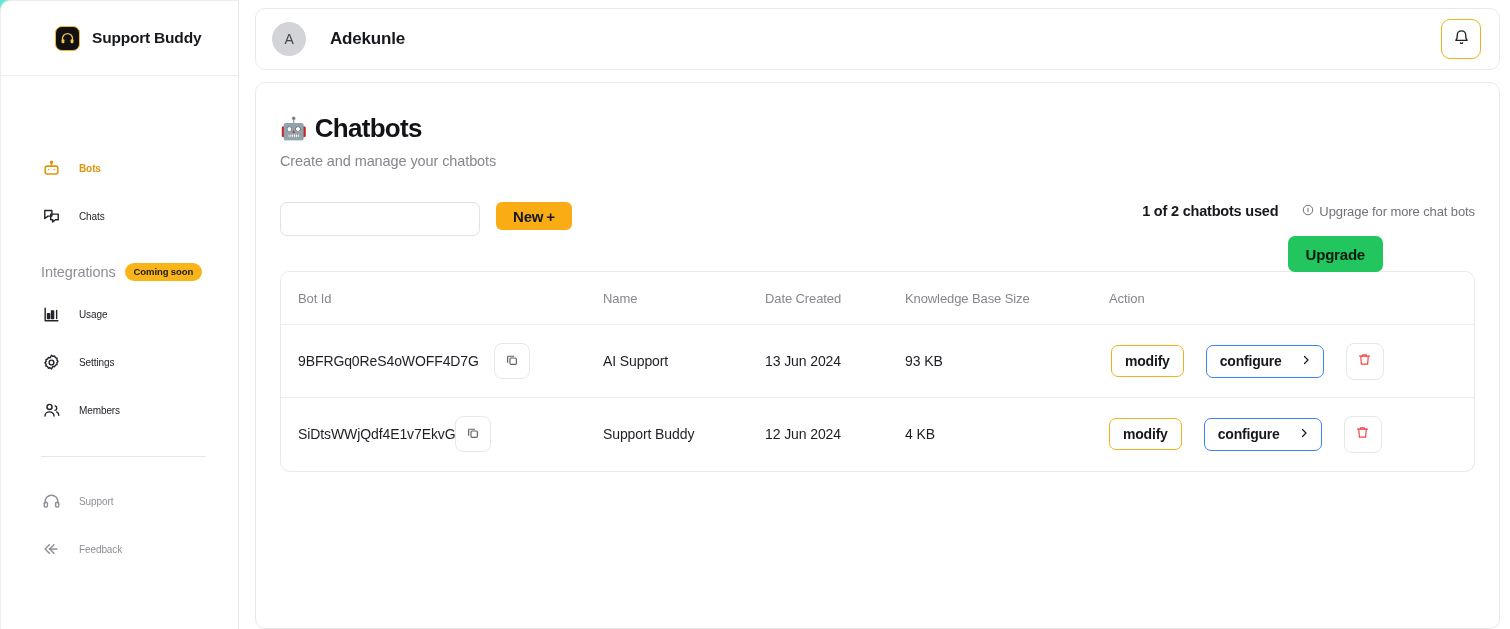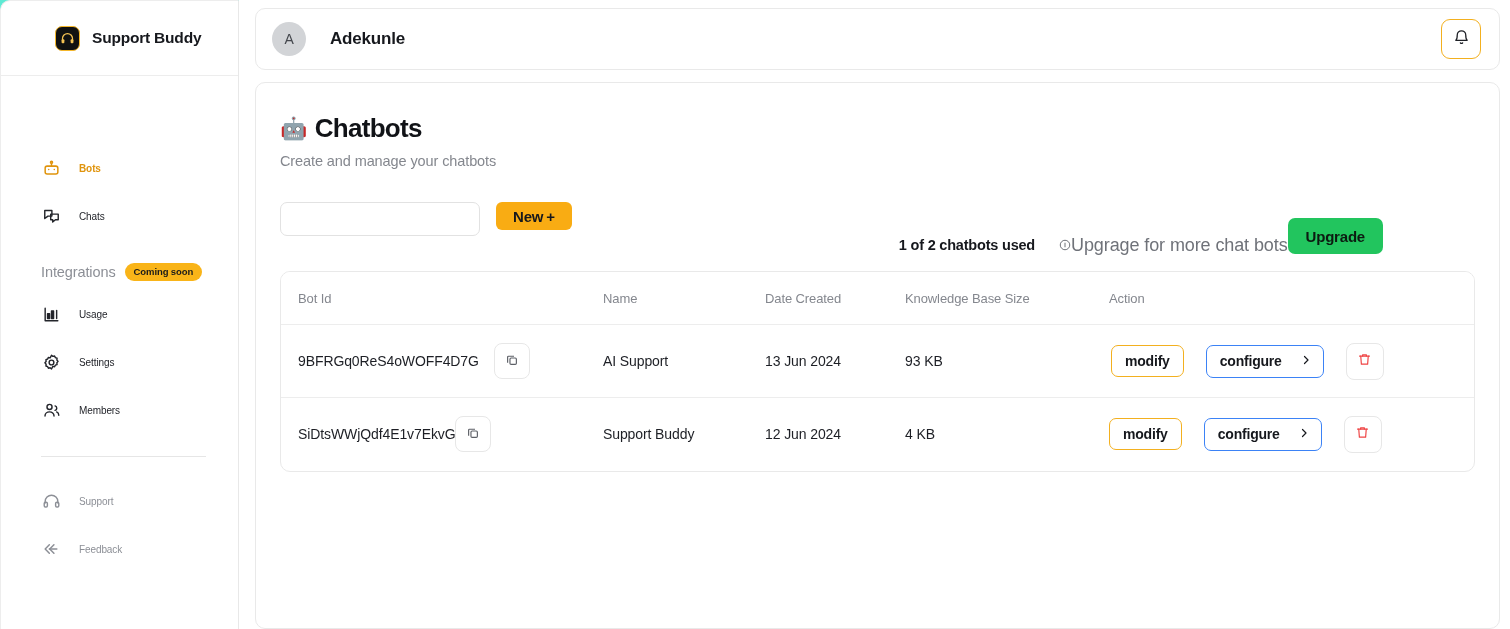--- a/index.html
+++ b/index.html
@@ -137,33 +137,33 @@
     height: 28px; padding: 0 17px;
     background: #f9ac13; border: none; border-radius: 6px;
     color: #16181d; font-size: 15px; font-weight: 700;
     letter-spacing: -0.2px; cursor: pointer;
     font-family: "Liberation Sans", sans-serif;
     display: flex; align-items: center; gap: 3px; text-align: right;
   }
 
   .quota-wrap {
     margin-left: auto; text-align: right;
-    display: flex; flex-direction: row; align-items: flex-end;
+    display: flex; flex-direction: column; align-items: flex-end;
   }
   .quota-line {
     display: flex; align-items: center; gap: 24px;
     height: 18px;
   }
   .quota-used {
     font-size: 14.5px; font-weight: 700; color: #16181d;
     letter-spacing: -0.2px;
   }
   .quota-hint {
-    display: flex; align-items: center; 
-    font-size: 18px; color: #6f7279; letter-spacing: -0.1px;
+    display: flex; align-items: center; gap: 5px;
+    font-size: 13px; color: #6f7279; letter-spacing: -0.1px;
   }
   .upgrade-btn {
     margin-top: 16px; margin-right: 92px;
     height: 36px; padding: 0 18px;
     background: #22c55e; border: none; border-radius: 7px;
     color: #0c1b11; font-size: 15px; font-weight: 700;
     letter-spacing: -0.2px; cursor: pointer;
     font-family: "Liberation Sans", sans-serif;
   }
 

